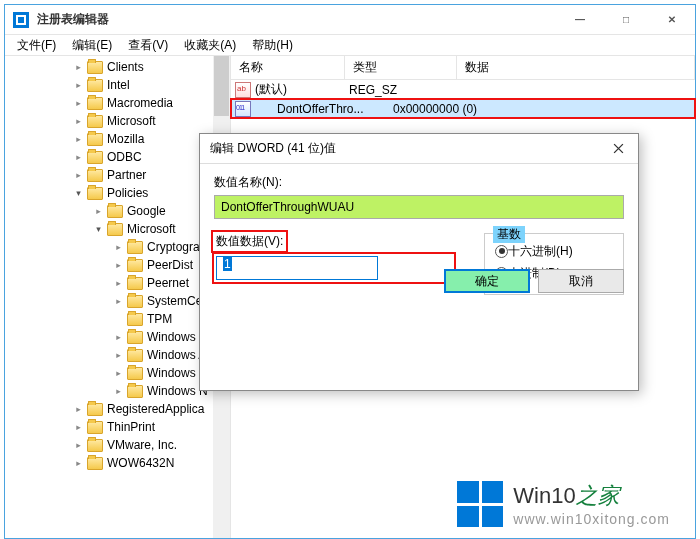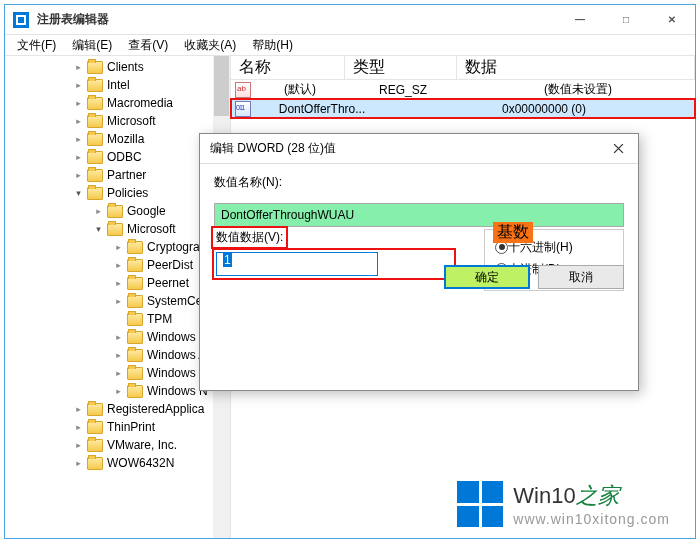--- a/index.html
+++ b/index.html
@@ -26,59 +26,59 @@
 .expand { width: 11px; height: 11px; display: inline-flex; align-items: center; justify-content: center; margin-right: 3px; color: #888; font-size: 9px; flex-shrink: 0; }
 .expand.open { color: #555; }
 .spacer { display: inline-block; flex-shrink: 0; }
 .folder-icon { width: 16px; height: 13px; background: linear-gradient(#ffe9a2, #f5c94b); border: 1px solid #d9a52b; border-radius: 1px; margin-right: 4px; flex-shrink: 0; position: relative; }
 .folder-icon::before { content: ''; position: absolute; top: -3px; left: 0; width: 6px; height: 3px; background: #f5c94b; border: 1px solid #d9a52b; border-bottom: none; border-radius: 1px 1px 0 0; }
 .tree-label { color: #000; }
 .tree-item.selected { background: #cce8ff; }
 .tree-item.selected .tree-label { color: #000; }
 
 .list-pane { flex: 1; position: relative; }
-.list-header { display: flex; height: 24px; border-bottom: 1px solid #e5e5e5; font-size: 16px; align-items: flex-start; }
+.list-header { display: flex; height: 24px; border-bottom: 1px solid #e5e5e5; font-size: 12px; align-items: flex-start; }
 .list-col { padding-left: 8px; border-right: 1px solid #e5e5e5; height: 100%; display: flex; align-items: center; }
 .col-name { width: 114px; }
 .col-type { width: 112px; }
 .col-data { flex: 1; }
 .list-row { display: flex; height: 19px; font-size: 12px; align-items: center; }
 .list-row.highlighted { outline: 2px solid #e11; outline-offset: -1px; background: #cce8ff; gap: 22px; }
 .val-icon { width: 16px; height: 16px; margin-left: 4px; margin-right: 4px; flex-shrink: 0; }
 .val-icon.str { background: linear-gradient(#fff, #ffe0e0); border: 1px solid #c77; position: relative; }
 .val-icon.str::after { content: 'ab'; font-size: 8px; color: #c33; position: absolute; left: 1px; top: 1px; }
 .val-icon.dw { background: linear-gradient(#fff, #d4e8ff); border: 1px solid #77b; position: relative; }
 .val-icon.dw::after { content: '011'; font-size: 7px; color: #33c; position: absolute; left: 0; top: 2px; letter-spacing: -1px; }
-.cell { overflow: hidden; text-overflow: ellipsis; white-space: nowrap; text-align: center; }
+.cell { overflow: hidden; text-overflow: ellipsis; white-space: nowrap; }
 .cell-name { width: 90px; }
 .cell-type { width: 112px; padding-left: 4px; }
 .cell-data { flex: 1; padding-left: 4px; }
 
 .dialog { position: absolute; left: 199px; top: 133px; width: 440px; height: 258px; background: #fff; border: 1px solid #888; box-shadow: 3px 3px 12px rgba(0,0,0,0.25); }
 .dlg-title { height: 30px; display: flex; align-items: center; padding-left: 10px; border-bottom: 1px solid #ddd; }
 .dlg-title-text { flex: 1; font-size: 12px; }
 .dlg-close { width: 40px; height: 28px; display: flex; align-items: center; justify-content: center; }
 .dlg-body { padding: 10px 14px; font-size: 12px; position: relative; }
-.dlg-label { margin-bottom: 12px; }
-.dlg-readonly { width: 100%; height: 24px; border: 1px solid #aaa; background: #86efac; padding: 0 6px; font-size: 12px; display: flex; align-items: center; margin-bottom: 2px; }
+.dlg-label { margin-bottom: 4px; }
+.dlg-readonly { width: 100%; height: 24px; border: 1px solid #aaa; background: #bef264; padding: 0 6px; font-size: 12px; display: flex; align-items: center; margin-bottom: 14px; }
 .dlg-row { display: flex; gap: 30px; }
 .dlg-left { flex: 1; }
 .dlg-right { width: 140px; }
 .value-label-box { outline: 2px solid #e11; outline-offset: 1px; display: inline-block; padding: 0 2px; margin-bottom: 4px; }
 .value-input-wrap { outline: 2px solid #e11; padding: 2px; }
 .value-input { width: 162px; height: 24px; border: 1px solid #0078d7; padding: 0 6px; font-size: 12px; background: #fff; }
 .value-input .sel { background: #0078d7; color: #fff; padding: 0 1px; }
 .fieldset { border: 1px solid #ccc; padding: 6px 10px 10px; position: relative; }
-.fieldset-legend { position: absolute; top: -8px; left: 8px; background: #f97316; padding: 0 4px; font-size: 16px; }
+.fieldset-legend { position: absolute; top: -8px; left: 8px; background: #7dd3fc; padding: 0 4px; font-size: 12px; }
 .radio-row { display: flex; align-items: center; height: 22px; }
 .radio { width: 13px; height: 13px; border-radius: 50%; border: 1px solid #555; display: inline-flex; align-items: center; justify-content: center; }
 .radio.checked::after { content: ''; width: 6px; height: 6px; border-radius: 50%; background: #333; }
 .dlg-buttons { position: absolute; right: 14px; bottom: 12px; display: flex; gap: 8px; }
 .dlg-btn { width: 86px; height: 24px; border: 1px solid #aaa; background: #e9e9e9; font-size: 12px; display: flex; align-items: center; justify-content: center; }
-.dlg-btn.primary { border: 2px solid #0078d7; background: #bef264; font-family: Liberation Mono, monospace; }
+.dlg-btn.primary { border: 2px solid #0078d7; background: #86efac; font-family: Liberation Mono, monospace; }
 
 .watermark { position: absolute; right: 30px; bottom: 12px; display: flex; align-items: center; gap: 10px; }
 .wm-logo { width: 46px; height: 46px; display: grid; grid-template-columns: 1fr 1fr; grid-template-rows: 1fr 1fr; gap: 3px; }
 .wm-sq { background: #0078d7; }
 .wm-text { text-align: left; }
 .wm-big { font-size: 22px; color: #333; font-weight: 500; }
 .wm-big .accent { color: #15803d; font-style: italic; }
 .wm-small { font-size: 14px; color: #999; letter-spacing: 1px; }
 </style>
 </head>
@@ -260,35 +260,34 @@
       <div class="list-header">
         <div class="list-col col-name">名称</div>
         <div class="list-col col-type">类型</div>
         <div class="list-col col-data">数据</div>
       </div>
       <div id="list-rows">
           <div class="list-row">
             <span class="val-icon str"></span>
             <span class="cell cell-name">(默认)</span>
             <span class="cell cell-type">REG_SZ</span>
-            <span class="cell cell-data">(数值未设置)</span>
           </div>
           <div class="list-row highlighted">
             <span class="val-icon dw"></span>
             <span class="cell cell-name">DontOfferThro...</span>
             <span class="cell cell-data">0x00000000 (0)</span>
           </div>
         </div>
     </div>
   </div>
 </div>
 
 <div class="dialog">
   <div class="dlg-title">
-    <div class="dlg-title-text">编辑 DWORD (28 位)值</div>
+    <div class="dlg-title-text">编辑 DWORD (41 位)值</div>
     <div class="dlg-close">
       <svg width="11" height="11" viewBox="0 0 10 10">
           <path d="M1 1 L9 9 M9 1 L1 9" stroke="#333" stroke-width="1.2"></path>
         </svg>
     </div>
   </div>
   <div class="dlg-body">
     <div class="dlg-label">数值名称(N):</div>
     <div class="dlg-readonly">
         <span>DontOfferThroughWUAU</span>

